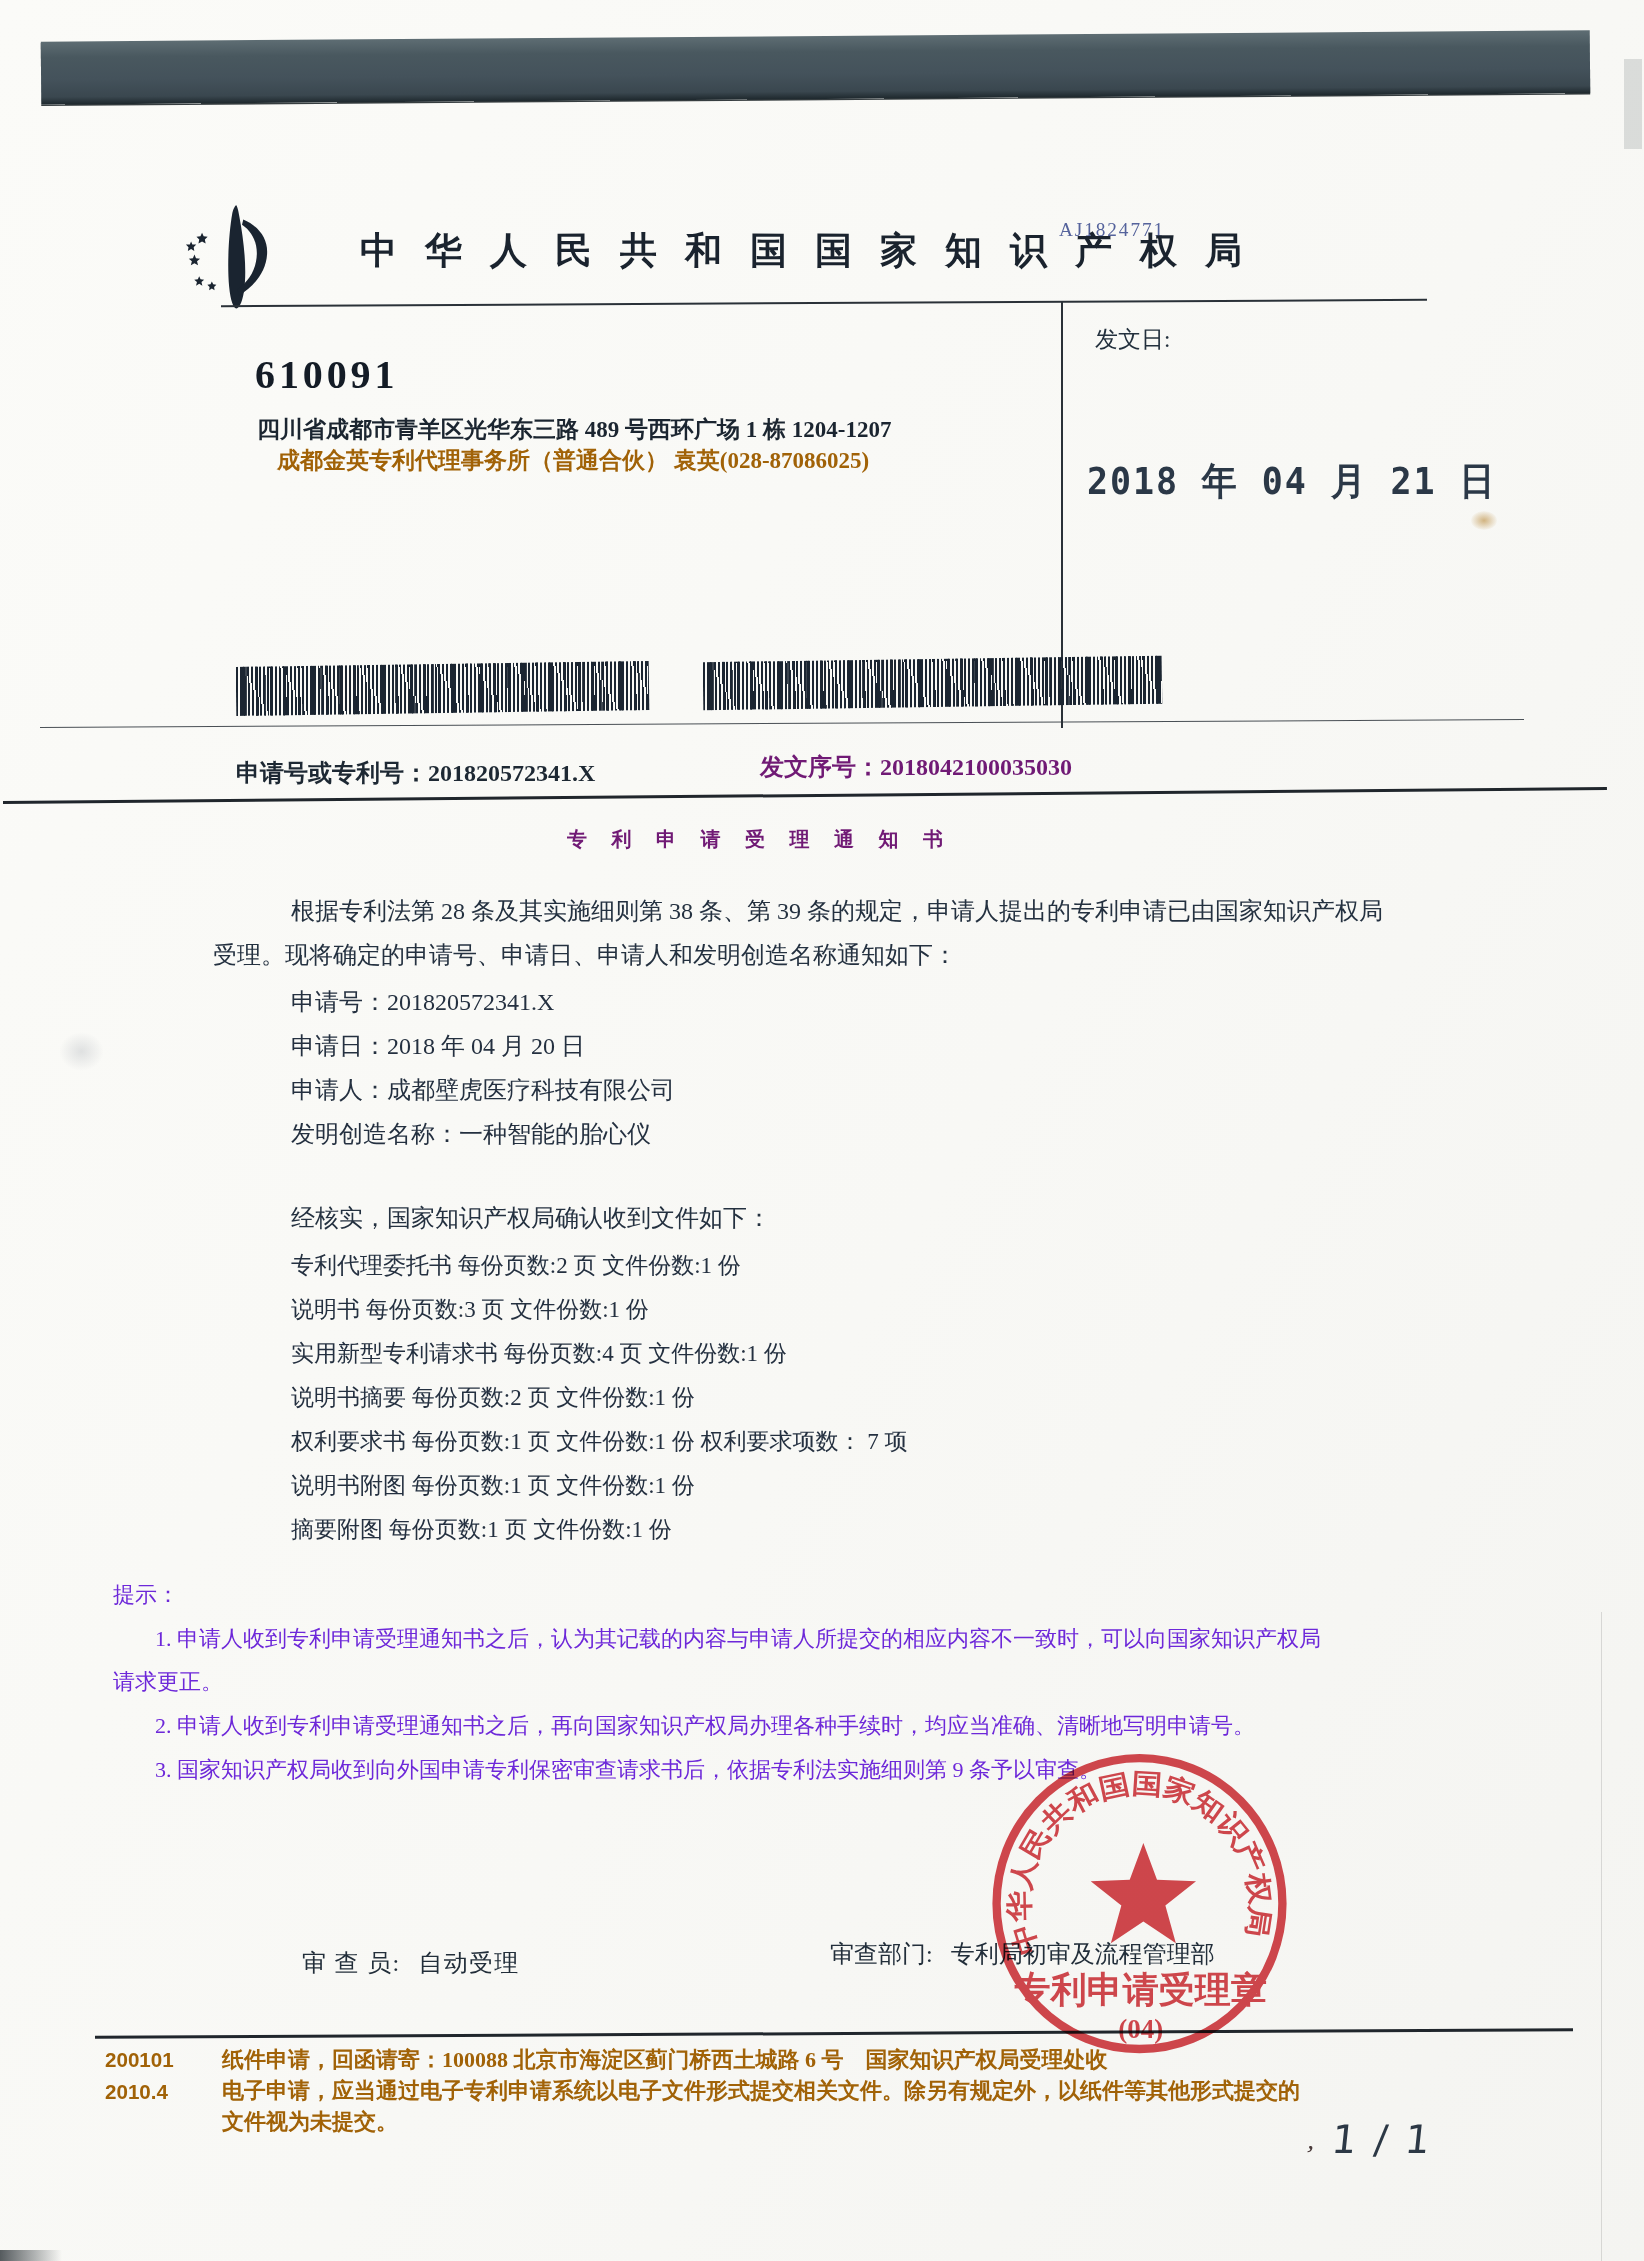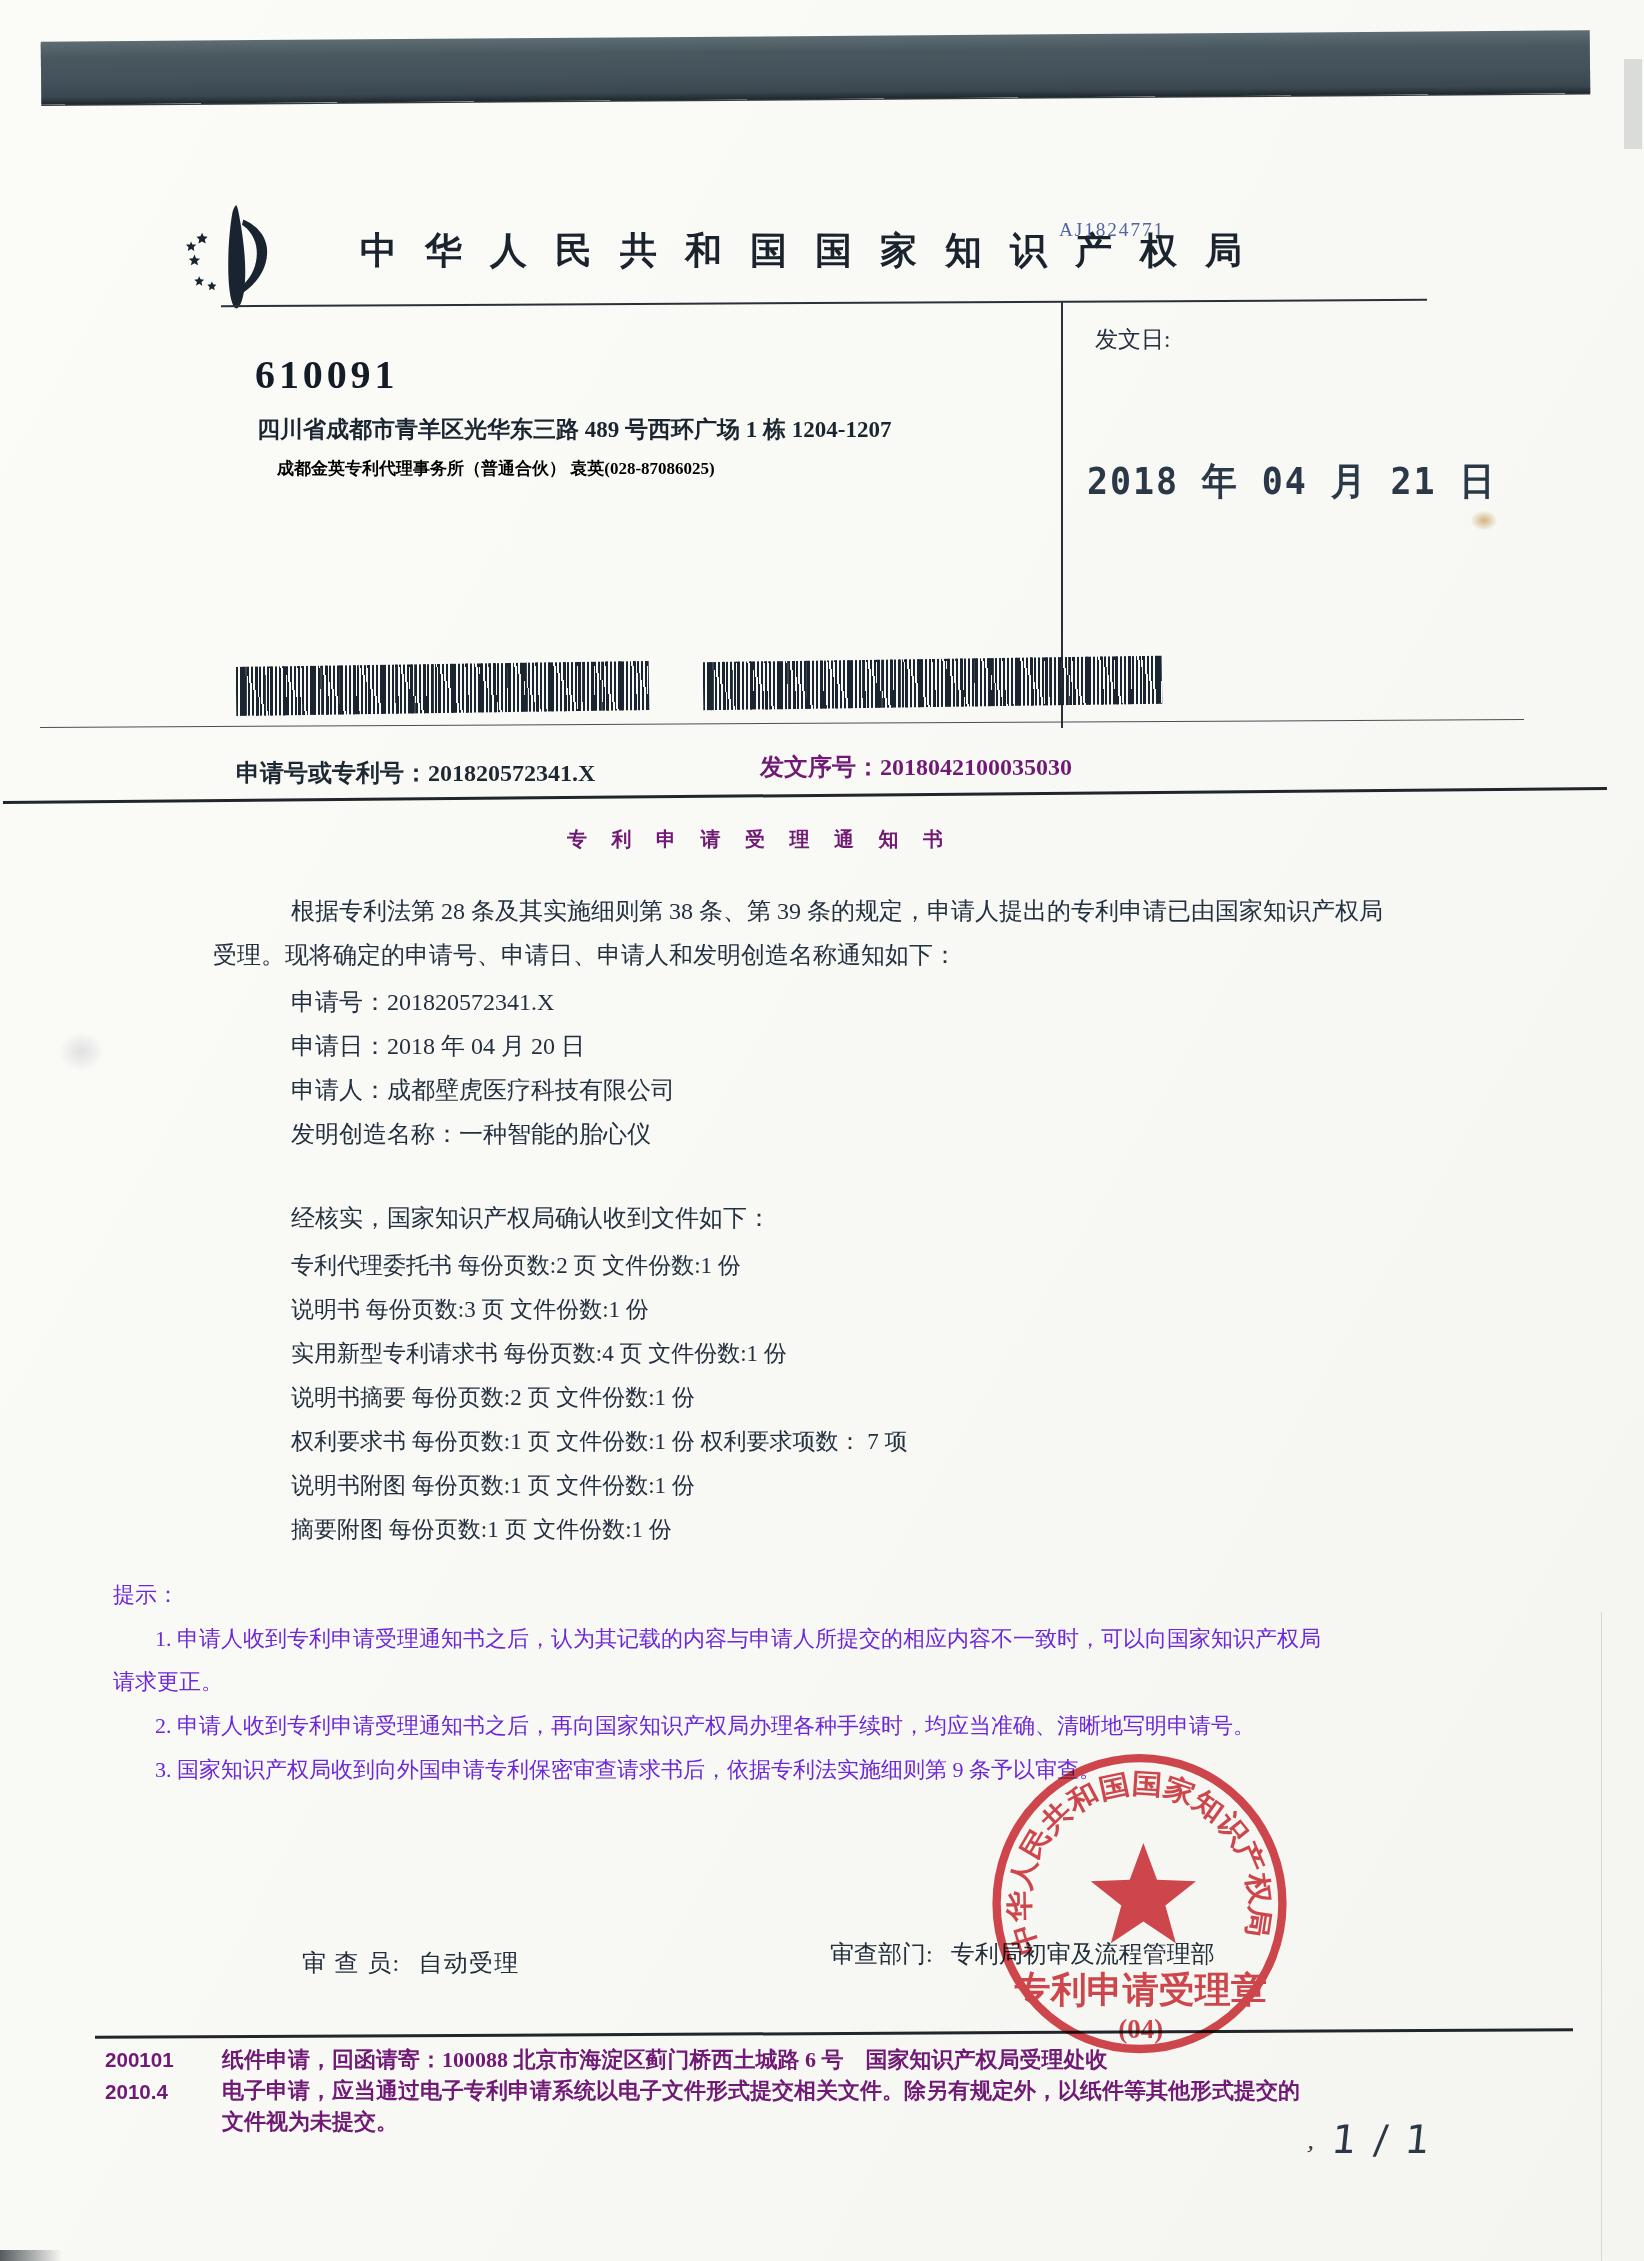--- a/index.html
+++ b/index.html
@@ -34,21 +34,21 @@
   .rule-thin{left:40px;top:723px;width:1484px;height:1.3px;transform:rotate(-0.3deg);opacity:.85;}
   .rule-heavy{left:2.6px;top:794px;width:1604px;height:3.2px;background:#20262c;transform:rotate(-0.5deg);}
   .rule-footer{left:95px;top:2032px;width:1478px;height:3.2px;background:#20262c;transform:rotate(-0.3deg);}
 
   .dispatch-label{left:1095px;top:324px;font-size:23px;color:#23303d;}
   .dispatch-date{left:1087px;top:458px;font-size:35px;font-weight:bold;letter-spacing:1.9px;
     color:#2b3847;font-family:"DejaVu Sans Mono",monospace;transform:scaleY(1.08);}
 
   .postcode{left:255px;top:351px;font-size:40px;font-weight:bold;letter-spacing:3.9px;color:#141c26;}
   .addr1{left:257px;top:414px;font-size:23px;font-weight:600;color:#1b2530;}
-  .addr2{left:277px;top:457px;font-size:17px;font-weight:600;color:#000000;}
+  .addr2{left:277px;top:445px;font-size:23px;font-weight:600;color:#a16207;}
 
   .barcode{background:
     repeating-linear-gradient(90deg,#1b2531 0 1.9px,rgba(0,0,0,0) 1.9px 3.9px),
     repeating-linear-gradient(90deg,rgba(0,0,0,0) 0 5.8px,#1b2531 5.8px 8.4px,rgba(0,0,0,0) 8.4px 14px),
     repeating-linear-gradient(90deg,rgba(0,0,0,0) 0 9.7px,rgba(27,37,49,.85) 9.7px 11px,rgba(0,0,0,0) 11px 18.7px);}
   .barcode1{left:236px;top:664px;width:413px;height:49px;transform:rotate(-0.8deg);}
   .barcode2{left:703px;top:659px;width:459px;height:48px;transform:rotate(-0.8deg);}
 
   .appnum-row{left:236px;top:757px;font-size:24px;font-weight:bold;color:#1d2833;}
   .serial-row{left:760px;top:751px;font-size:24px;font-weight:bold;color:#701a75;}
@@ -69,21 +69,21 @@
   .hint2{left:147px;top:1711px;}
   .hint3{left:147px;top:1755px;}
 
   .sig{font-size:24px;color:#222e3a;}
   .examiner{left:302px;top:1947px;letter-spacing:1.3px;}
   .department{left:830px;top:1938px;z-index:1;}
   .sig .val{margin-left:18px;}
 
   .seal{left:985px;top:1751px;z-index:2;mix-blend-mode:multiply;opacity:.93;}
 
-  .footer{font-size:22px;font-weight:600;color:#701a75;}
+  .footer{font-size:22px;font-weight:600;color:#a16207;}
   .f-code1{left:105px;top:2048px;font-family:"Liberation Sans",sans-serif;font-size:20.6px;}
   .f-code2{left:105px;top:2080px;font-family:"Liberation Sans",sans-serif;font-size:20.6px;}
   .f-line1{left:222px;top:2045px;}
   .f-line2{left:222px;top:2076px;}
   .f-line3{left:222px;top:2107px;}
 
   .comma-mark{left:1309px;top:2125px;font-size:27px;color:#4a3a3a;transform:rotate(12deg);}
   .pagenum{left:1332px;top:2117px;font-size:39px;color:#2c3845;
     font-family:"DejaVu Sans",sans-serif;transform:skewX(-6deg);letter-spacing:2.6px;}
 </style>

